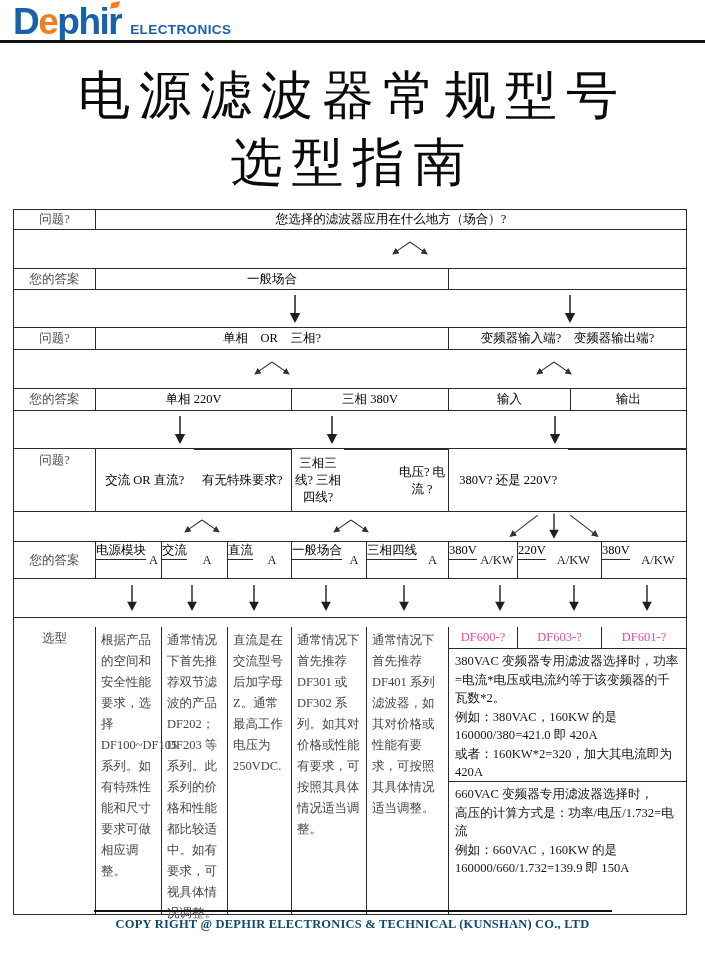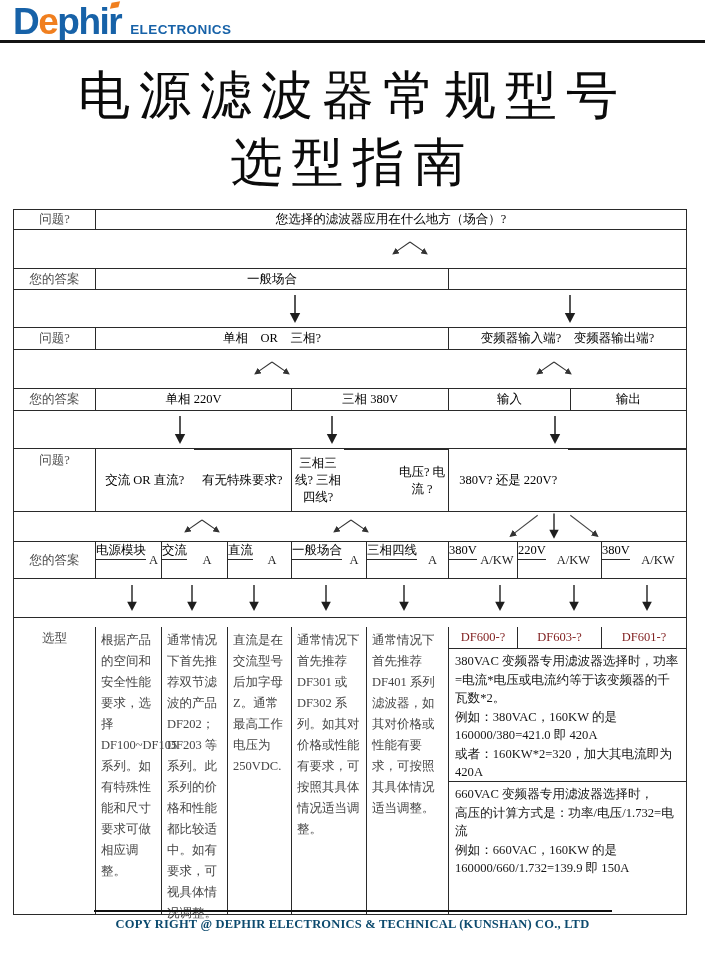--- a/index.html
+++ b/index.html
@@ -44,21 +44,21 @@
   .vstack { display:flex; flex-direction:row; align-items:stretch; }
   .vstack .sub { flex:1; display:flex; align-items:center; justify-content:center; }
   .vstack .sub + .sub { border-top:1px solid var(--line); }
   .suba { height:18px; border-bottom:1px solid var(--line); display:flex; align-items:center; justify-content:center; }
   .subb { flex:1; display:flex; align-items:center; justify-content:center; color:#222; }
   
   .sel-txt { display:block; text-align:left; padding:3px 4px 0 5px; font-size:12.5px;
              line-height:21px; color:#454545; }
   .sel-right { width:237px; flex:0 0 237px; display:flex; flex-direction:column; }
   .df-row { height:22px; flex:0 0 22px; display:flex; border-bottom:1px solid var(--line); }
-  .df { display:flex; align-items:center; justify-content:center; font-size:12.5px; color:#7f1d1d; }
+  .df { display:flex; align-items:center; justify-content:center; font-size:12.5px; color:#ec4899; }
   .note { display:block; text-align:left; white-space:pre-line; padding:3px 5px 0 6px;
           font-size:12.6px; line-height:18.5px; color:#151515; }
   .note380 { height:133px; flex:0 0 133px; border-bottom:1px solid var(--line); }
   .note660 { flex:1; }
   
   .footer { position:absolute; left:0; top:910px; width:705px; text-align:center; }
   .footer-line { width:518px; margin:0 auto; border-top:2px solid #111; }
   .footer-text { margin-top:5px; font-size:12.5px; font-weight:700; color:#0c4a6e;
                  letter-spacing:0.2px; font-family:"Liberation Serif","DejaVu Serif",serif; }
   svg { display:block; }

